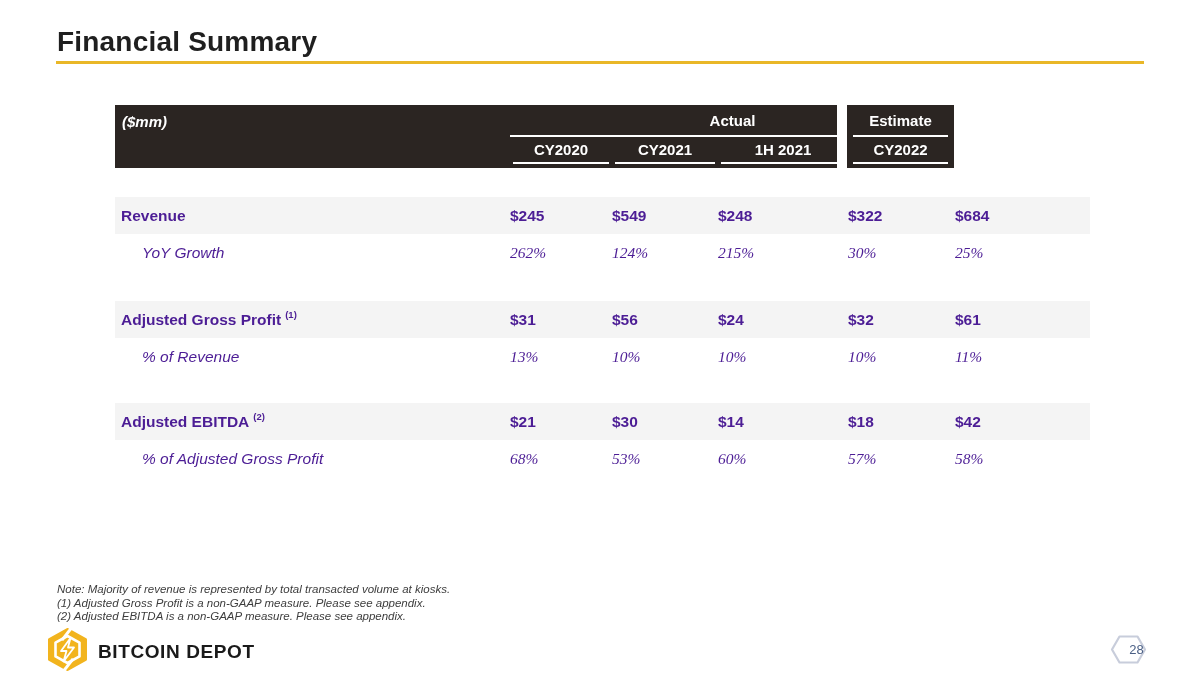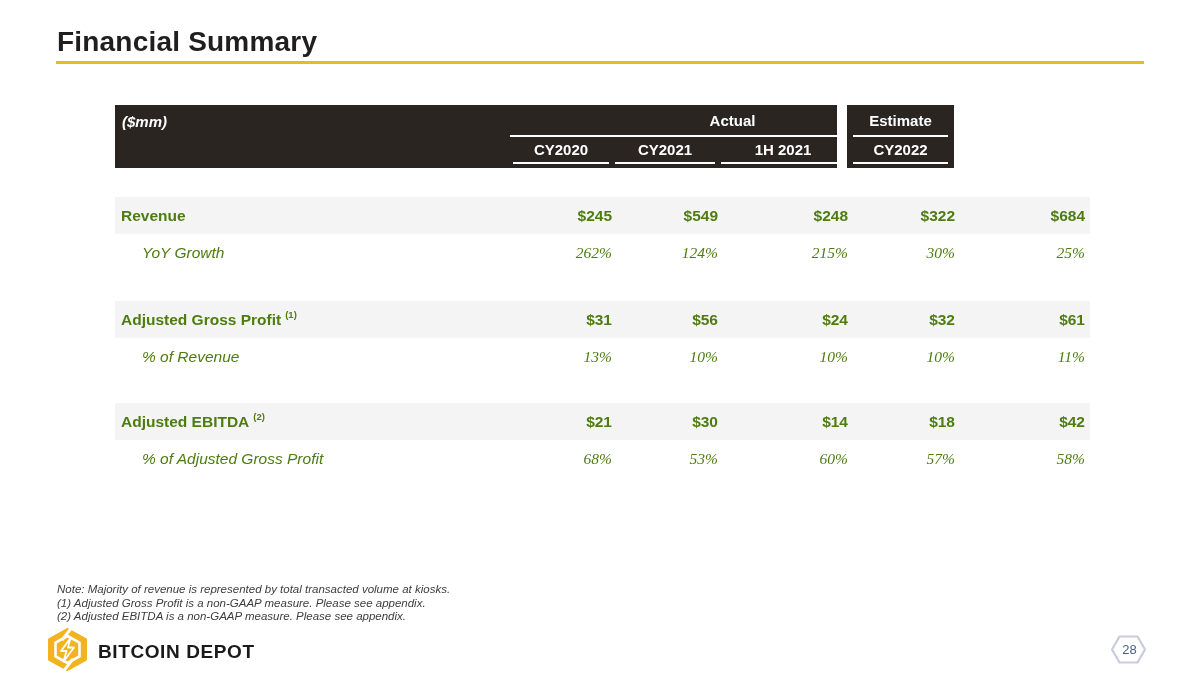--- a/index.html
+++ b/index.html
@@ -66,30 +66,30 @@
     text-align: center;
   }
   .hblock.est .group-cell, .hblock.est .year-cell { margin: 0 2px; }
 
   .tbody { margin-top: 29px; }
   .trow {
     display: grid;
     grid-template-columns: 395px 102px 106px 130px 107px 135px;
     height: 37px;
     align-items: center;
-    font-size: 15.5px; color: #4d7c0f;
+    font-size: 15.5px; color: #4c1d95;
   }
   .trow.band { background: #f4f4f4; }
   .trow.gap-top-a { margin-top: 30px; }
   .trow.gap-top-b { margin-top: 28px; }
 
   .lbl { padding-left: 6px; font-weight: bold; }
   .lbl sup { font-size: 9.5px; font-weight: bold; margin-left: 4px; position: relative; top: -1px; }
   .trow.sub .lbl { padding-left: 27px; font-weight: normal; font-style: italic; }
-  .val { text-align: right; font-weight: bold; }
+  .val { text-align: left; font-weight: bold; }
   .trow.sub .val { font-weight: normal; font-style: italic; font-family: Liberation Serif, serif; }
   .val.last { padding-right: 5px; }
 
   
   .notes {
     position: absolute; left: 57px; top: 583px;
     font-style: italic; font-size: 11.5px; color: #3d3d3d;
     line-height: 13.5px;
   }
 
@@ -100,21 +100,21 @@
   }
   .brand-name {
     font-size: 19px; font-weight: bold; color: #1a1a1a;
     letter-spacing: 0.6px;
   }
 
   
   .page-badge { position: absolute; left: 1110px; top: 634px; width: 37px; height: 31px; }
   .page-badge svg { display: block; }
   .page-badge .num {
-    position: absolute; left: 1px; top: 0; width: 100%; height: 100%;
+    position: absolute; left: 8px; top: 0; width: 100%; height: 100%;
     display: flex; align-items: center; justify-content: center;
     font-size: 13px; color: #4a5f85;
   }
 </style>
 </head>
 <body>
 
 <div class="slide">
 
   <h1 class="title">Financial Summary</h1>

